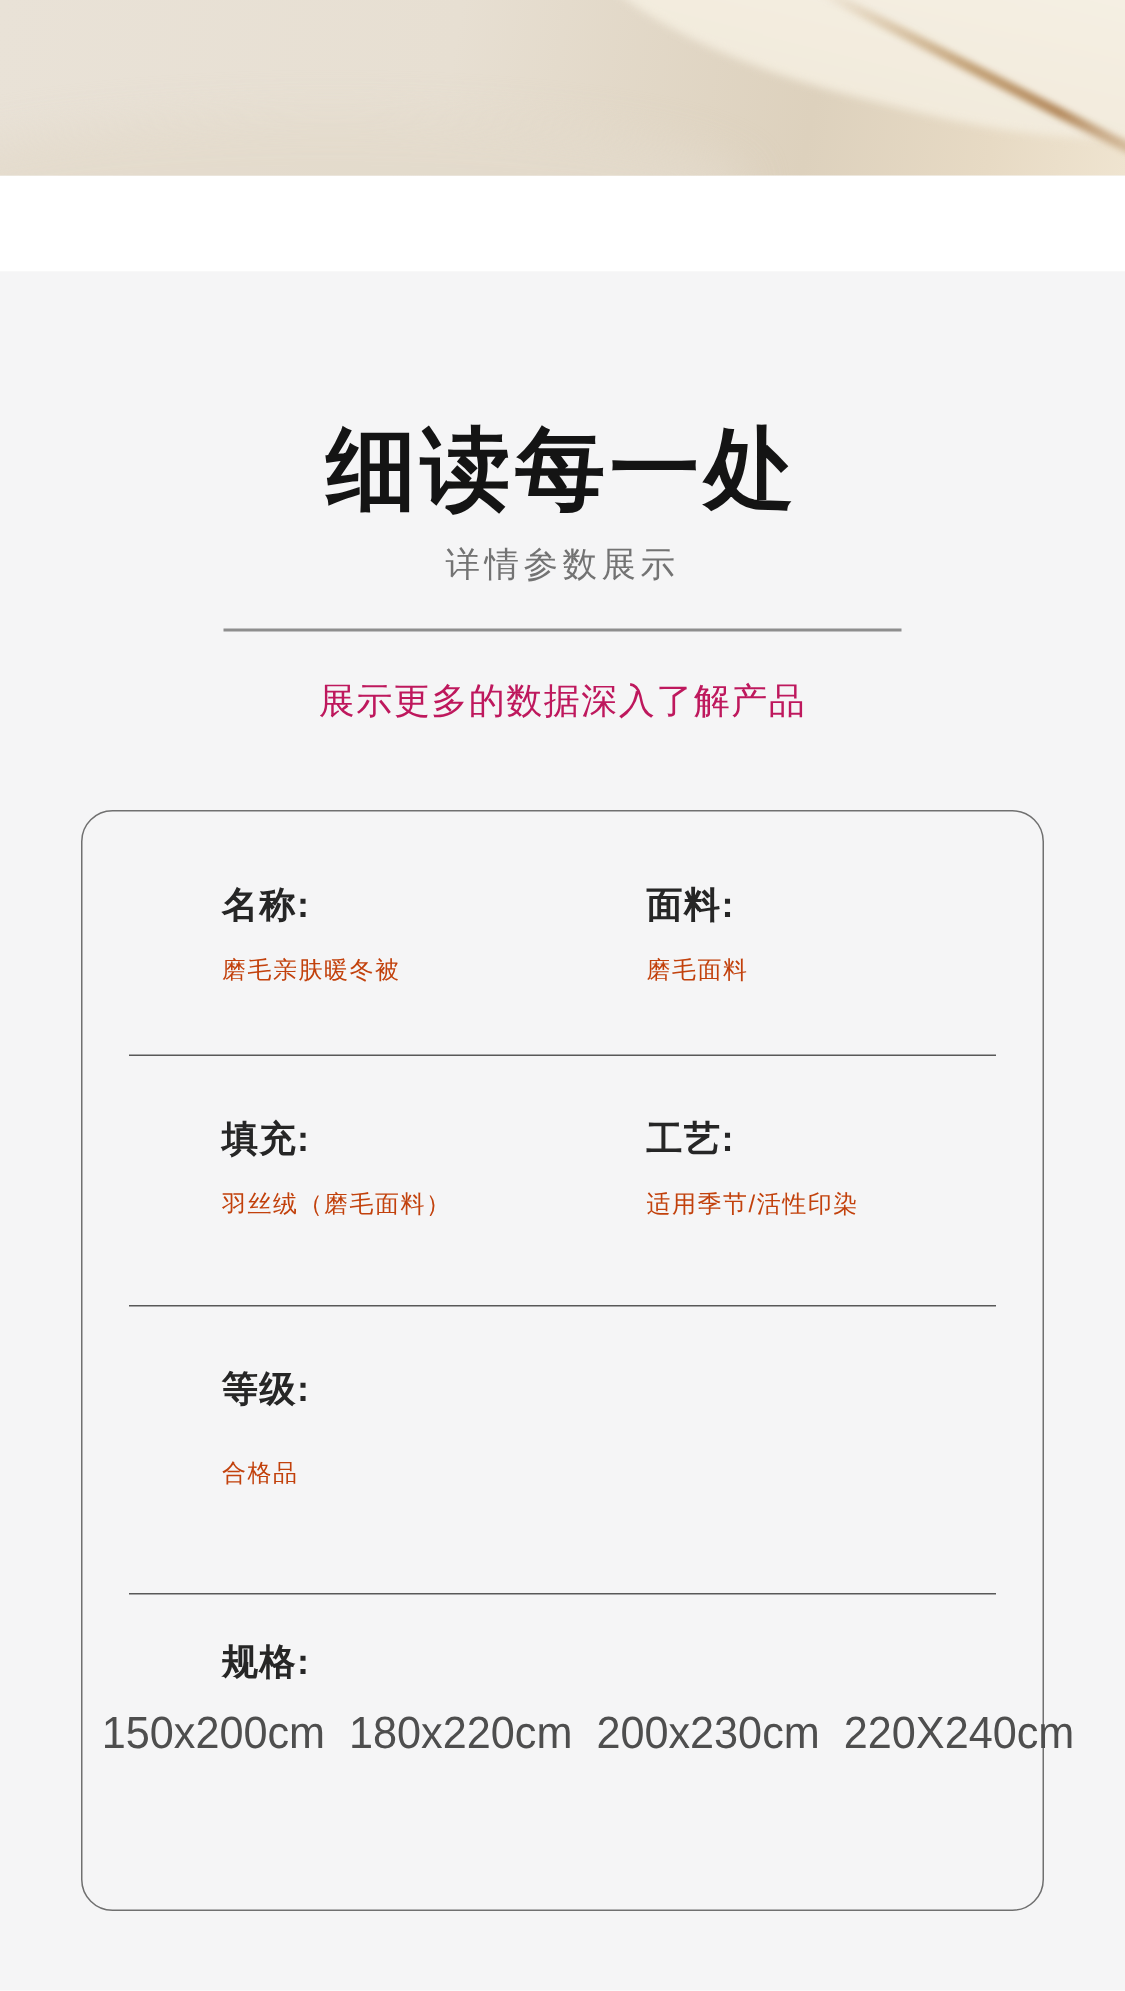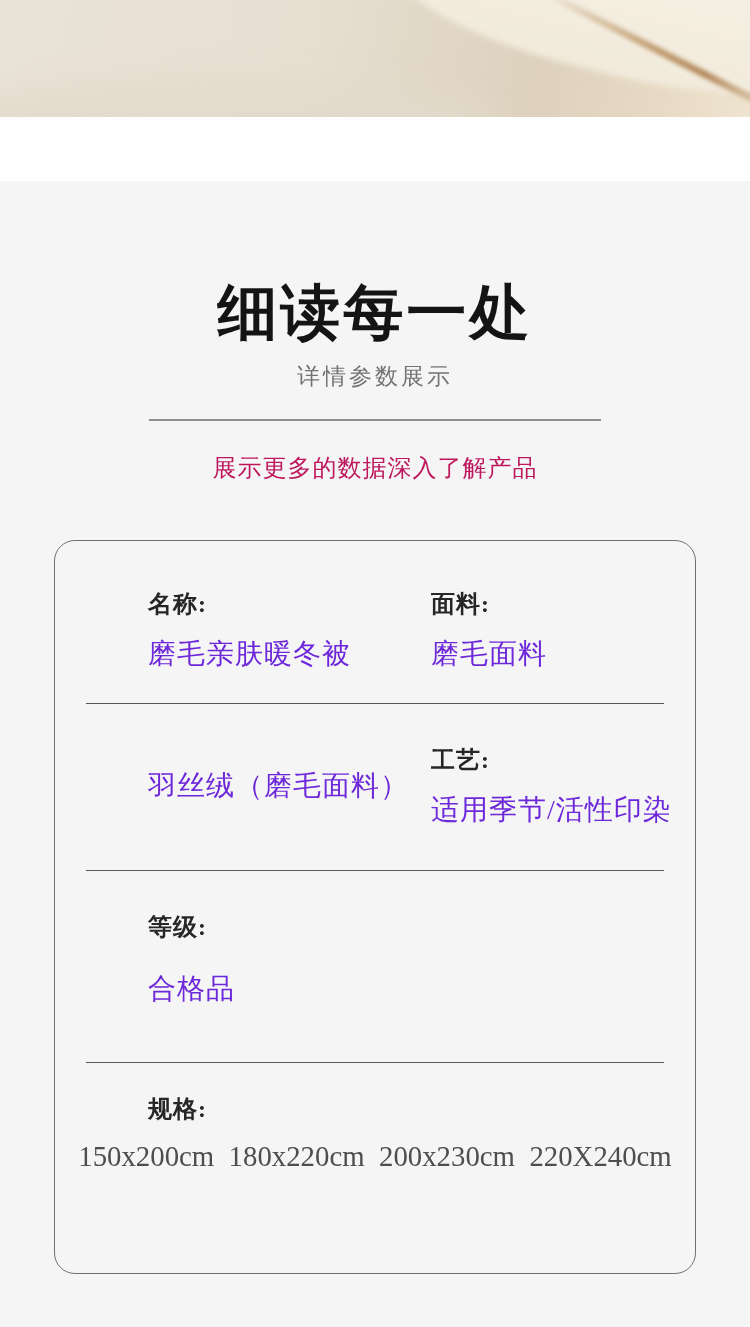--- a/index.html
+++ b/index.html
@@ -6,21 +6,20 @@
   html, body { background: #ffffff; }
   body { font-family: "Liberation Sans", "DejaVu Sans", sans-serif; }
 
   .page {
     position: relative;
     width: 750px;
     height: 1327px;
     margin: 0 auto;
     background: #f5f5f5;
     overflow: hidden;
-    font-family: Liberation Serif, serif;
   }
 
   
   .hero {
     position: relative;
     width: 750px;
     height: 117px;
     background: linear-gradient(100deg, #e9e2d7 0%, #e7dfd2 40%, #ddd1bd 72%, #e7dac4 88%, #efe4d0 100%);
     overflow: hidden;
   }
@@ -125,24 +124,24 @@
   .spec-row .cell-2 { padding-left: 0; }
   .spec-label {
     font-size: 24px;
     line-height: 1;
     font-weight: 700;
     letter-spacing: 1px;
     color: #262626;
   }
   .spec-value {
     margin-top: 24px;
-    font-size: 28px;
+    font-size: 16px;
     line-height: 1;
     letter-spacing: 1px;
-    color: #6d28d9;
+    color: #c2410c;
   }
   .spec-row.r3 .spec-value { margin-top: 36px; }
   .spec-divider {
     width: 578px;
     margin: 0 auto;
     border: none;
     border-top: 1px solid #585858;
   }
   .spec-size-row {
     flex: 1;
@@ -189,20 +188,21 @@
         </div>
         <div class="cell-2">
           <div class="spec-label">面料:</div>
           <div class="spec-value">磨毛面料</div>
         </div>
       </div>
       <hr class="spec-divider">
 
       <div class="spec-row r2">
         <div class="cell-1">
+          <div class="spec-label">填充:</div>
           <div class="spec-value">羽丝绒（磨毛面料）</div>
         </div>
         <div class="cell-2">
           <div class="spec-label">工艺:</div>
           <div class="spec-value">适用季节/活性印染</div>
         </div>
       </div>
       <hr class="spec-divider">
 
       <div class="spec-row r3">

